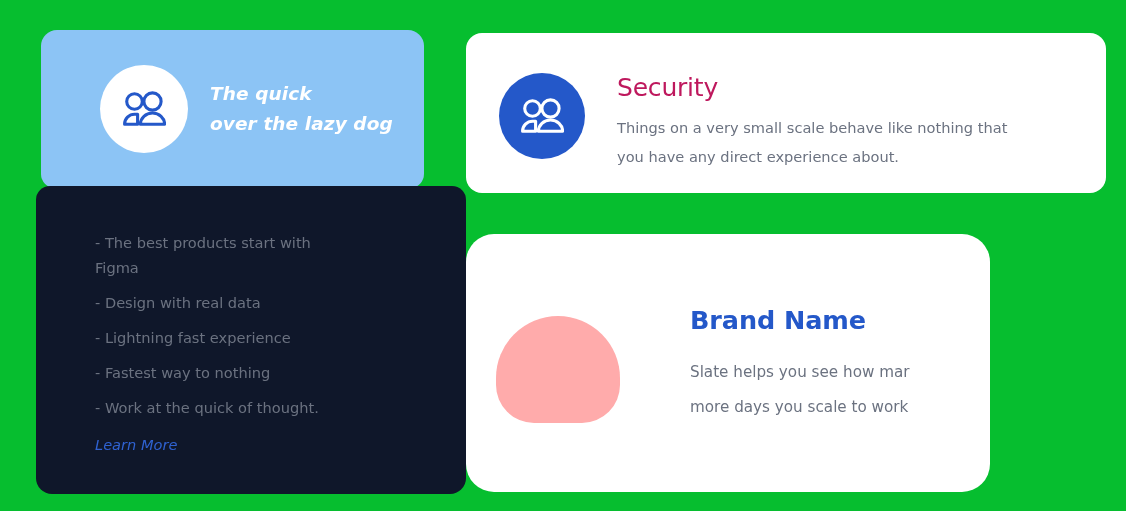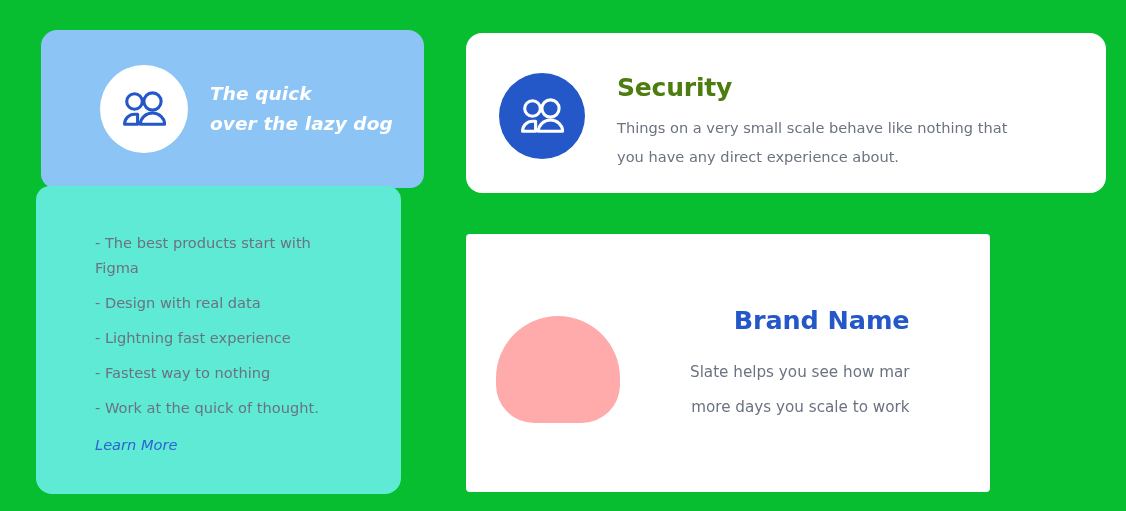--- a/index.html
+++ b/index.html
@@ -62,23 +62,23 @@
     line-height: 1.6;
     letter-spacing: 0.1px;
     font-style: italic;
   }
   .header-text span { display: block; white-space: nowrap; }
 
   .left-card-body {
     position: absolute;
     left: 0;
     top: 156px;
-    width: 365px;
+    width: 430px;
     height: 308px;
-    background: #5eead4;
+    background: #0f172a;
     border-radius: 14px 14px 16px 16px;
     padding: 44px 0 0 59px;
   }
 
   .bullet-list { list-style: none; }
 
   .bullet-item {
     color: #6b7280;
     font-size: 14.6px;
     line-height: 25px;
@@ -119,48 +119,47 @@
     display: flex;
     align-items: center;
     justify-content: center;
     flex: 0 0 auto;
     margin-top: 4px;
   }
 
   .security-text { margin-left: 32px; padding-top: 2px; }
 
   .security-title {
-    color: #4d7c0f;
+    color: #be185d;
     font-size: 25px;
-    font-weight: 700;
+    font-weight: 400;
     line-height: 34px;
     letter-spacing: -0.2px;
     margin-bottom: 8px;
   }
 
   .security-desc {
     color: #6b7280;
     font-size: 14.6px;
     line-height: 29px;
     max-width: 420px;
   }
 
   
   .brand-card {
     position: absolute;
     left: 466px;
     top: 234px;
     width: 524px;
     height: 258px;
     background: #ffffff;
-    border-radius: 4px;
+    border-radius: 28px;
     display: flex;
     align-items: center;
     padding-left: 30px;
-    text-align: right;
   }
 
   .brand-blob {
     width: 124px;
     height: 107px;
     background: #ffabab;
     border-radius: 62px 62px 38px 38px;
     flex: 0 0 auto;
     margin-top: 12px;
   }

